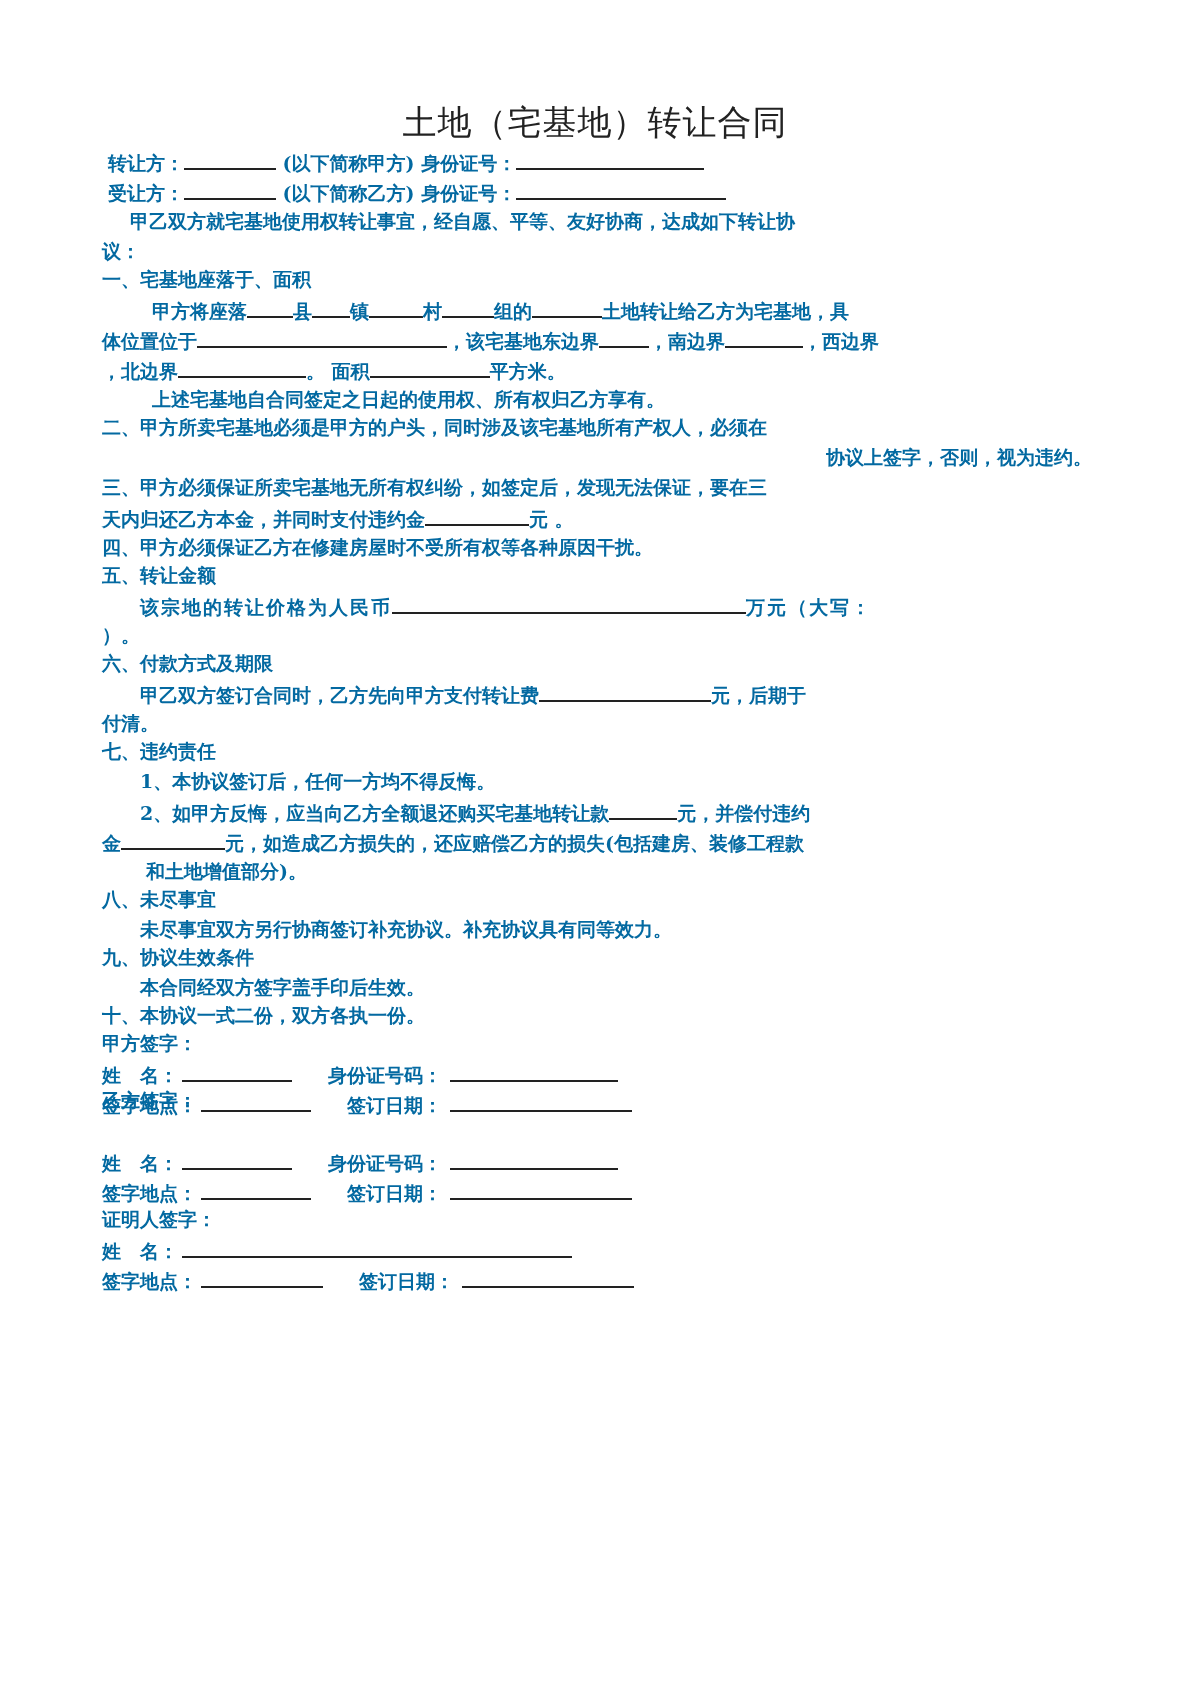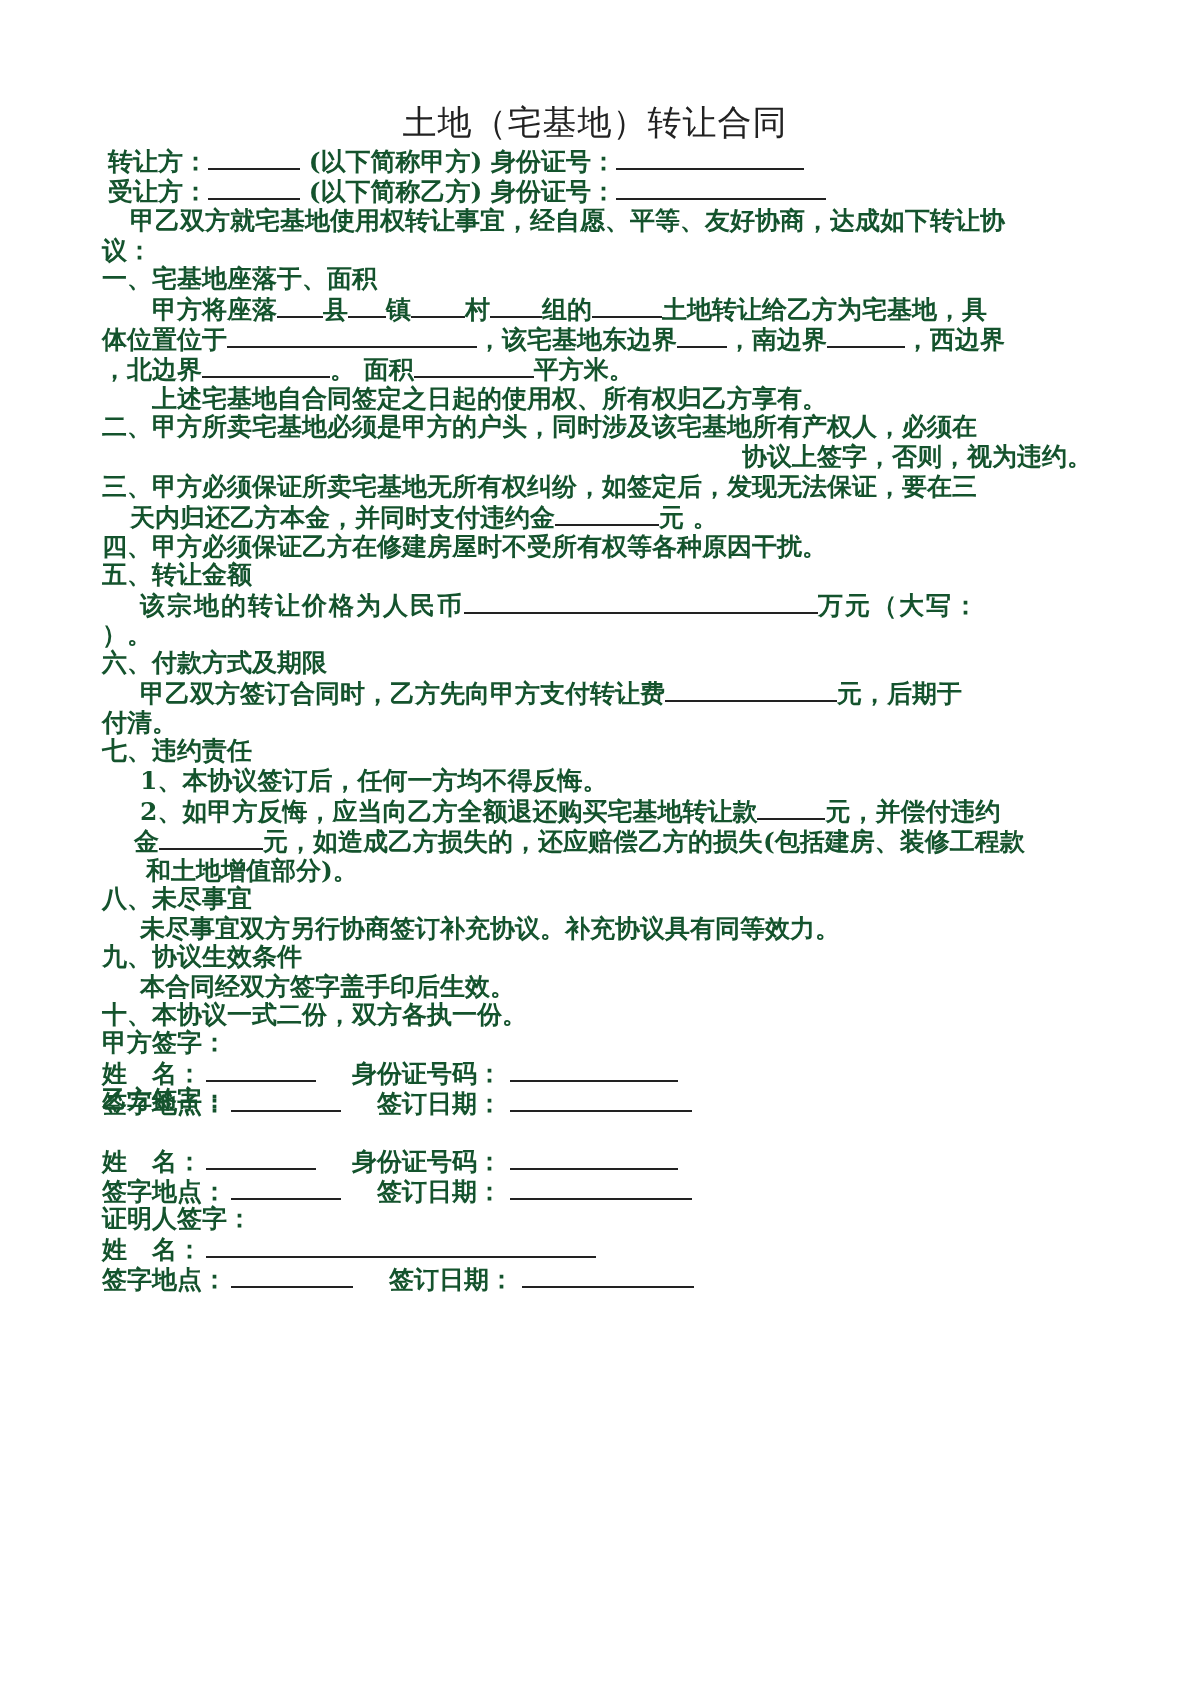--- a/index.html
+++ b/index.html
@@ -1,22 +1,22 @@
 <!DOCTYPE html>
 <html><head>
 <meta charset="utf-8">
 <style>
   html, body { margin: 0; padding: 0; background: #ffffff; }
   body { width: 1190px; height: 1683px; position: relative; overflow: hidden;
          font-family: "DejaVu Serif", "Liberation Serif", serif; color: #111; }
   .page { position: absolute; left: 0; top: 0; width: 1190px; height: 1683px; }
   .title { position: absolute; top: 100px; left: 0; width: 1190px; text-align: center;
            font-size: 34px; font-weight: normal; letter-spacing: 1px; color: #222; }
-  .line { position: absolute; left: 108px; width: 990px; font-size: 25px; line-height: 30px;
-          white-space: nowrap; font-weight: bold; color: #14532d; }
+  .line { position: absolute; left: 108px; width: 990px; font-size: 19px; line-height: 30px;
+          white-space: nowrap; font-weight: bold; color: #0369a1; }
   .blank { display: inline-block; border-bottom: 2px solid #222; height: 22px; vertical-align: baseline; }
   .sig { font-weight: bold; }
 </style>
 </head>
 <body>
 
 <div class="page">
   <div class="title">土地（宅基地）转让合同</div>
 
   <div class="line" style="top:146px;left:108px;">
@@ -37,21 +37,21 @@
   </div>
   <div class="line" style="top:384px;left:152px;">上述宅基地自合同签定之日起的使用权、所有权归乙方享有。</div>
   <div class="line" style="top:354px;left:102px;">
     <span>，北边界</span><span class="blank" style="width:128px"></span><span>。 面积</span><span class="blank" style="width:120px"></span><span>平方米。</span>
   </div>
 
   <div class="line" style="top:412px;left:102px;">二、甲方所卖宅基地必须是甲方的户头，同时涉及该宅基地所有产权人，必须在</div>
   <div class="line" style="top:442px;left:102px;text-align:right;">协议上签字，否则，视为违约。</div>
 
   <div class="line" style="top:472px;left:102px;">三、甲方必须保证所卖宅基地无所有权纠纷，如签定后，发现无法保证，要在三</div>
-  <div class="line" style="top:502px;left:102px;margin-left:28px;">
+  <div class="line" style="top:502px;left:102px;">
     <span>天内归还乙方本金，并同时支付违约金</span><span class="blank" style="width:104px"></span><span>元 。</span>
   </div>
 
   <div class="line" style="top:532px;left:102px;">四、甲方必须保证乙方在修建房屋时不受所有权等各种原因干扰。</div>
 
   <div class="line" style="top:560px;left:102px;">五、转让金额</div>
   <div class="line" style="top:590px;left:140px;letter-spacing:2px;">
     <span>该宗地的转让价格为人民币</span><span class="blank" style="width:354px"></span><span>万元（大写：</span>
   </div>
   <div class="line" style="top:620px;left:102px;">）。</div>
@@ -60,21 +60,21 @@
   <div class="line" style="top:678px;left:140px;">
     <span>甲乙双方签订合同时，乙方先向甲方支付转让费</span><span class="blank" style="width:172px"></span><span>元，后期于</span>
   </div>
   <div class="line" style="top:708px;left:102px;">付清。</div>
 
   <div class="line" style="top:736px;left:102px;">七、违约责任</div>
   <div class="line" style="top:766px;left:140px;">1、本协议签订后，任何一方均不得反悔。</div>
   <div class="line" style="top:796px;left:140px;">
     <span>2、如甲方反悔，应当向乙方全额退还购买宅基地转让款</span><span class="blank" style="width:68px"></span><span>元，并偿付违约</span>
   </div>
-  <div class="line" style="top:826px;left:102px;margin-left:32px;">
+  <div class="line" style="top:826px;left:102px;">
     <span>金</span><span class="blank" style="width:104px"></span><span>元，如造成乙方损失的，还应赔偿乙方的损失(包括建房、装修工程款</span>
   </div>
   <div class="line" style="top:856px;left:102px;margin-left:44px;">和土地增值部分)。</div>
 
   <div class="line" style="top:884px;left:102px;">八、未尽事宜</div>
   <div class="line" style="top:914px;left:140px;">未尽事宜双方另行协商签订补充协议。补充协议具有同等效力。</div>
 
   <div class="line" style="top:942px;left:102px;">九、协议生效条件</div>
   <div class="line" style="top:972px;left:140px;">本合同经双方签字盖手印后生效。</div>
 

